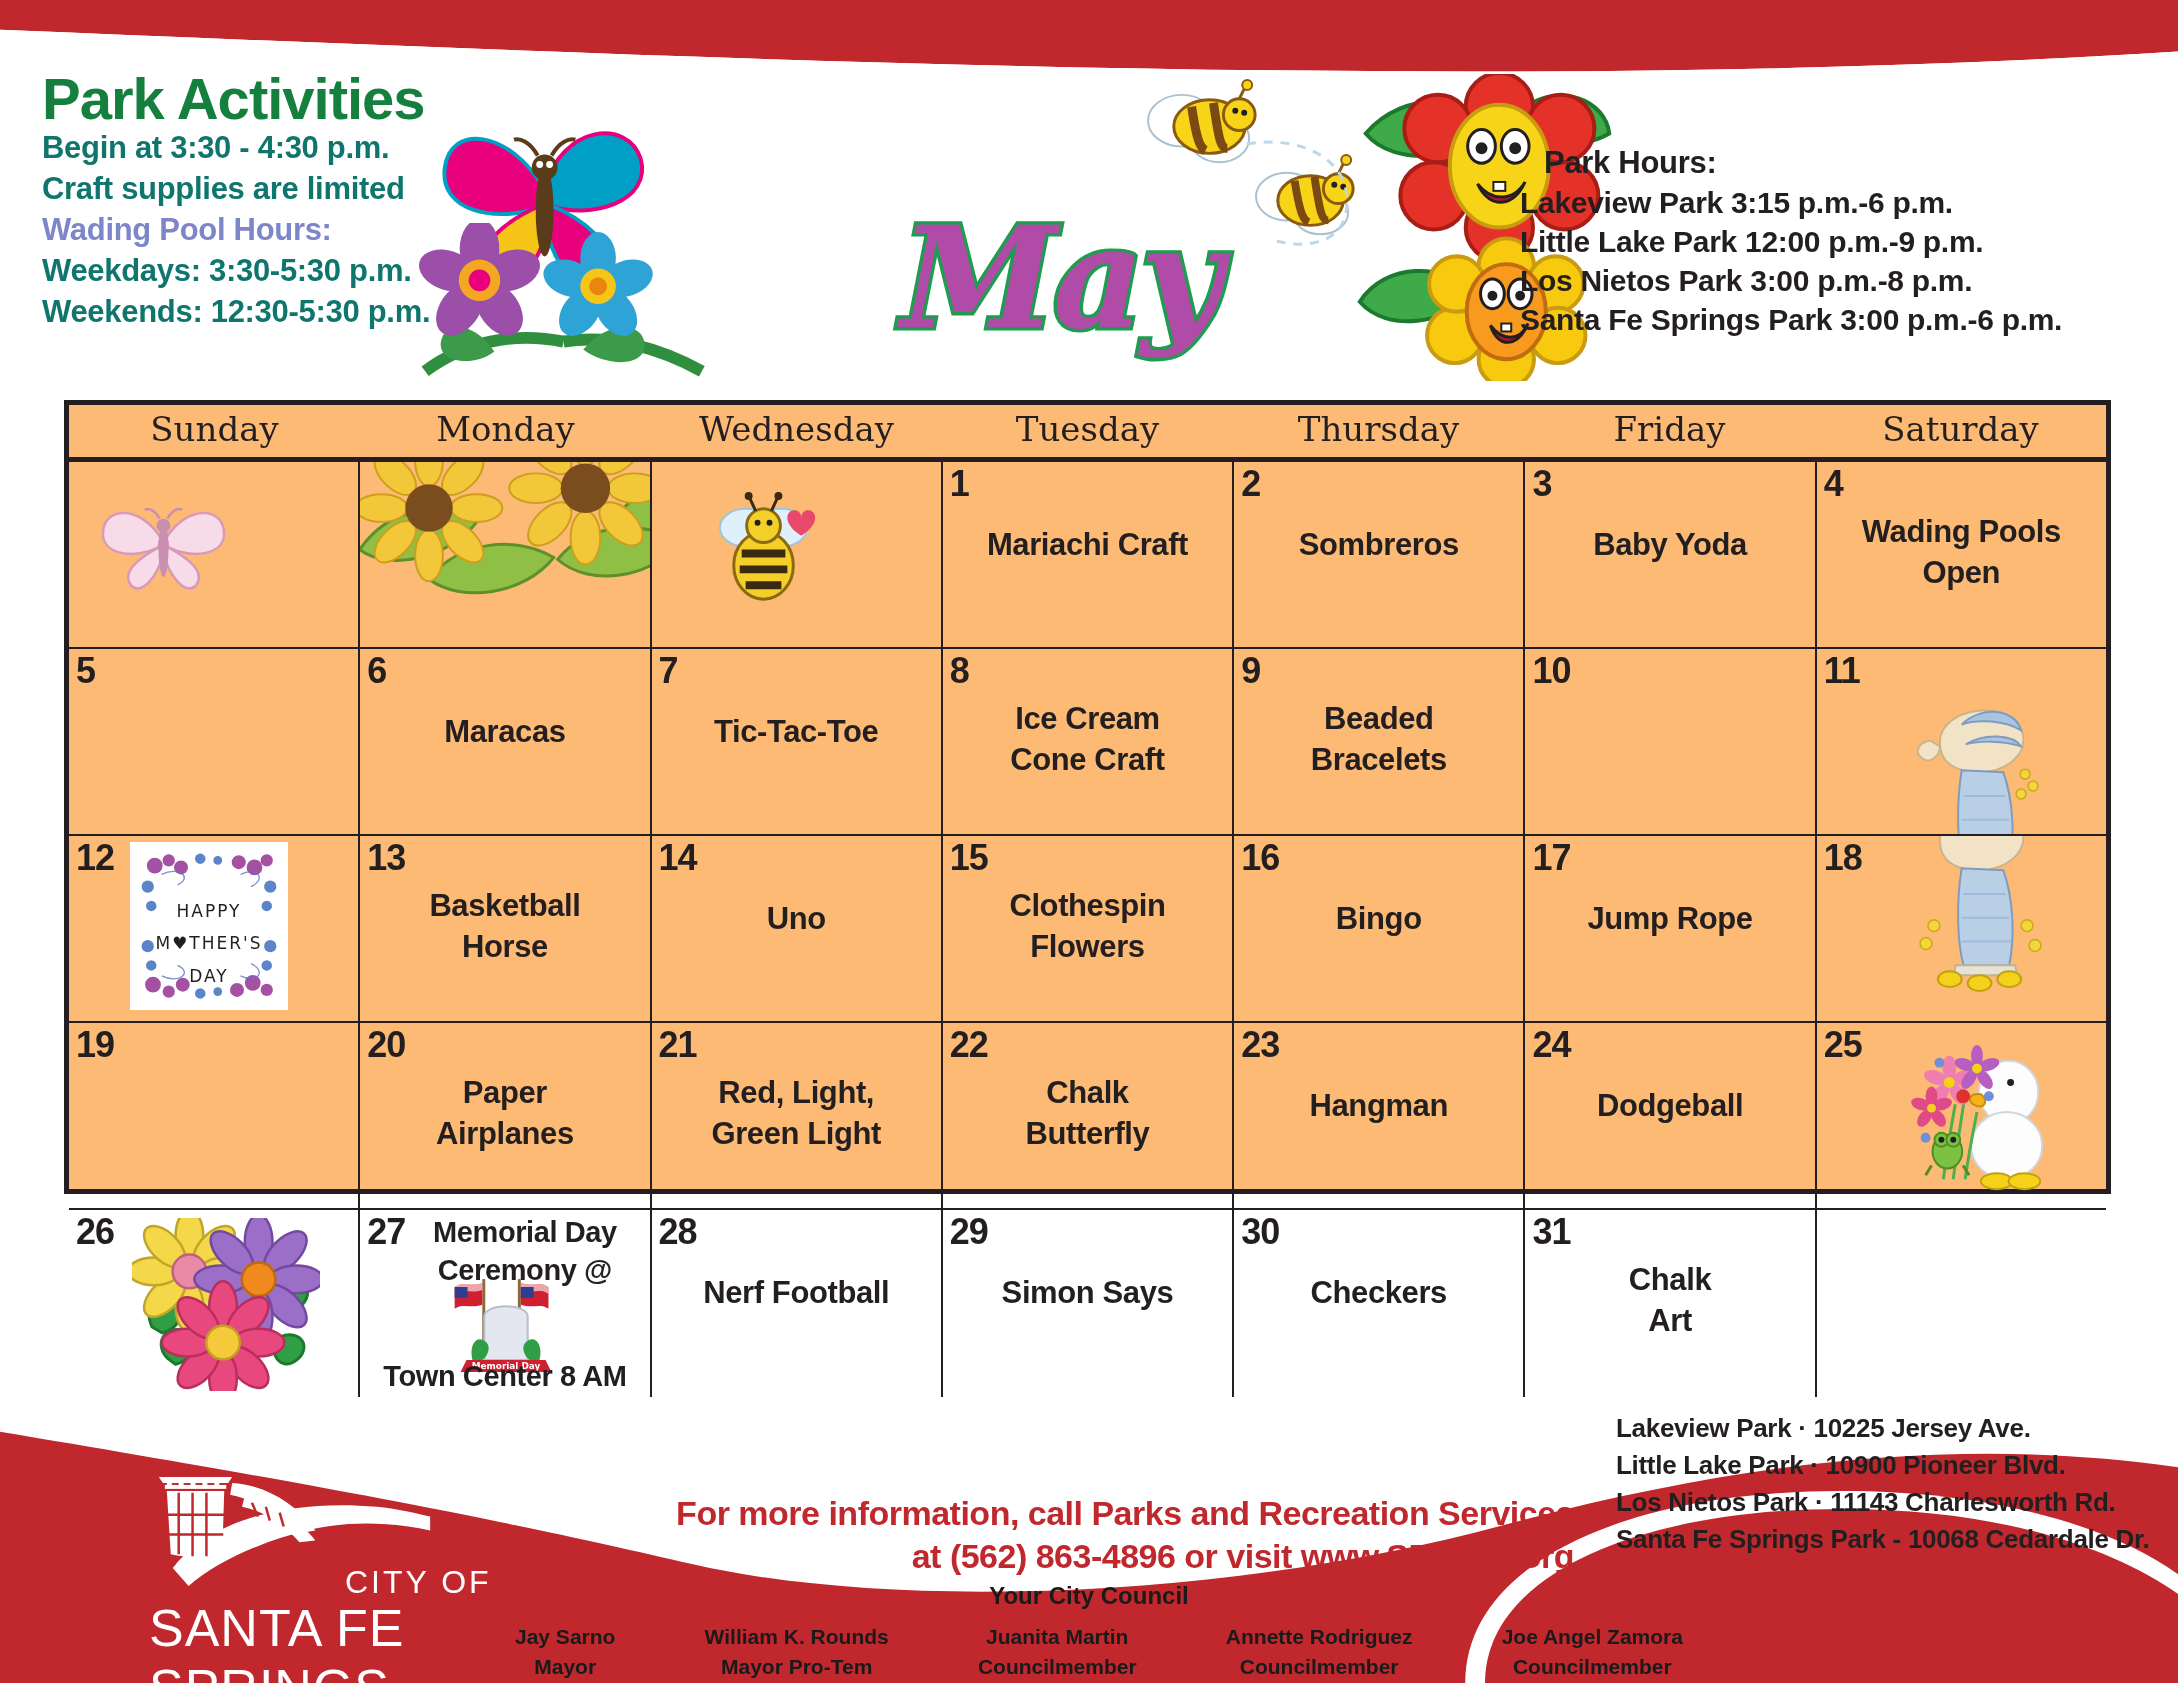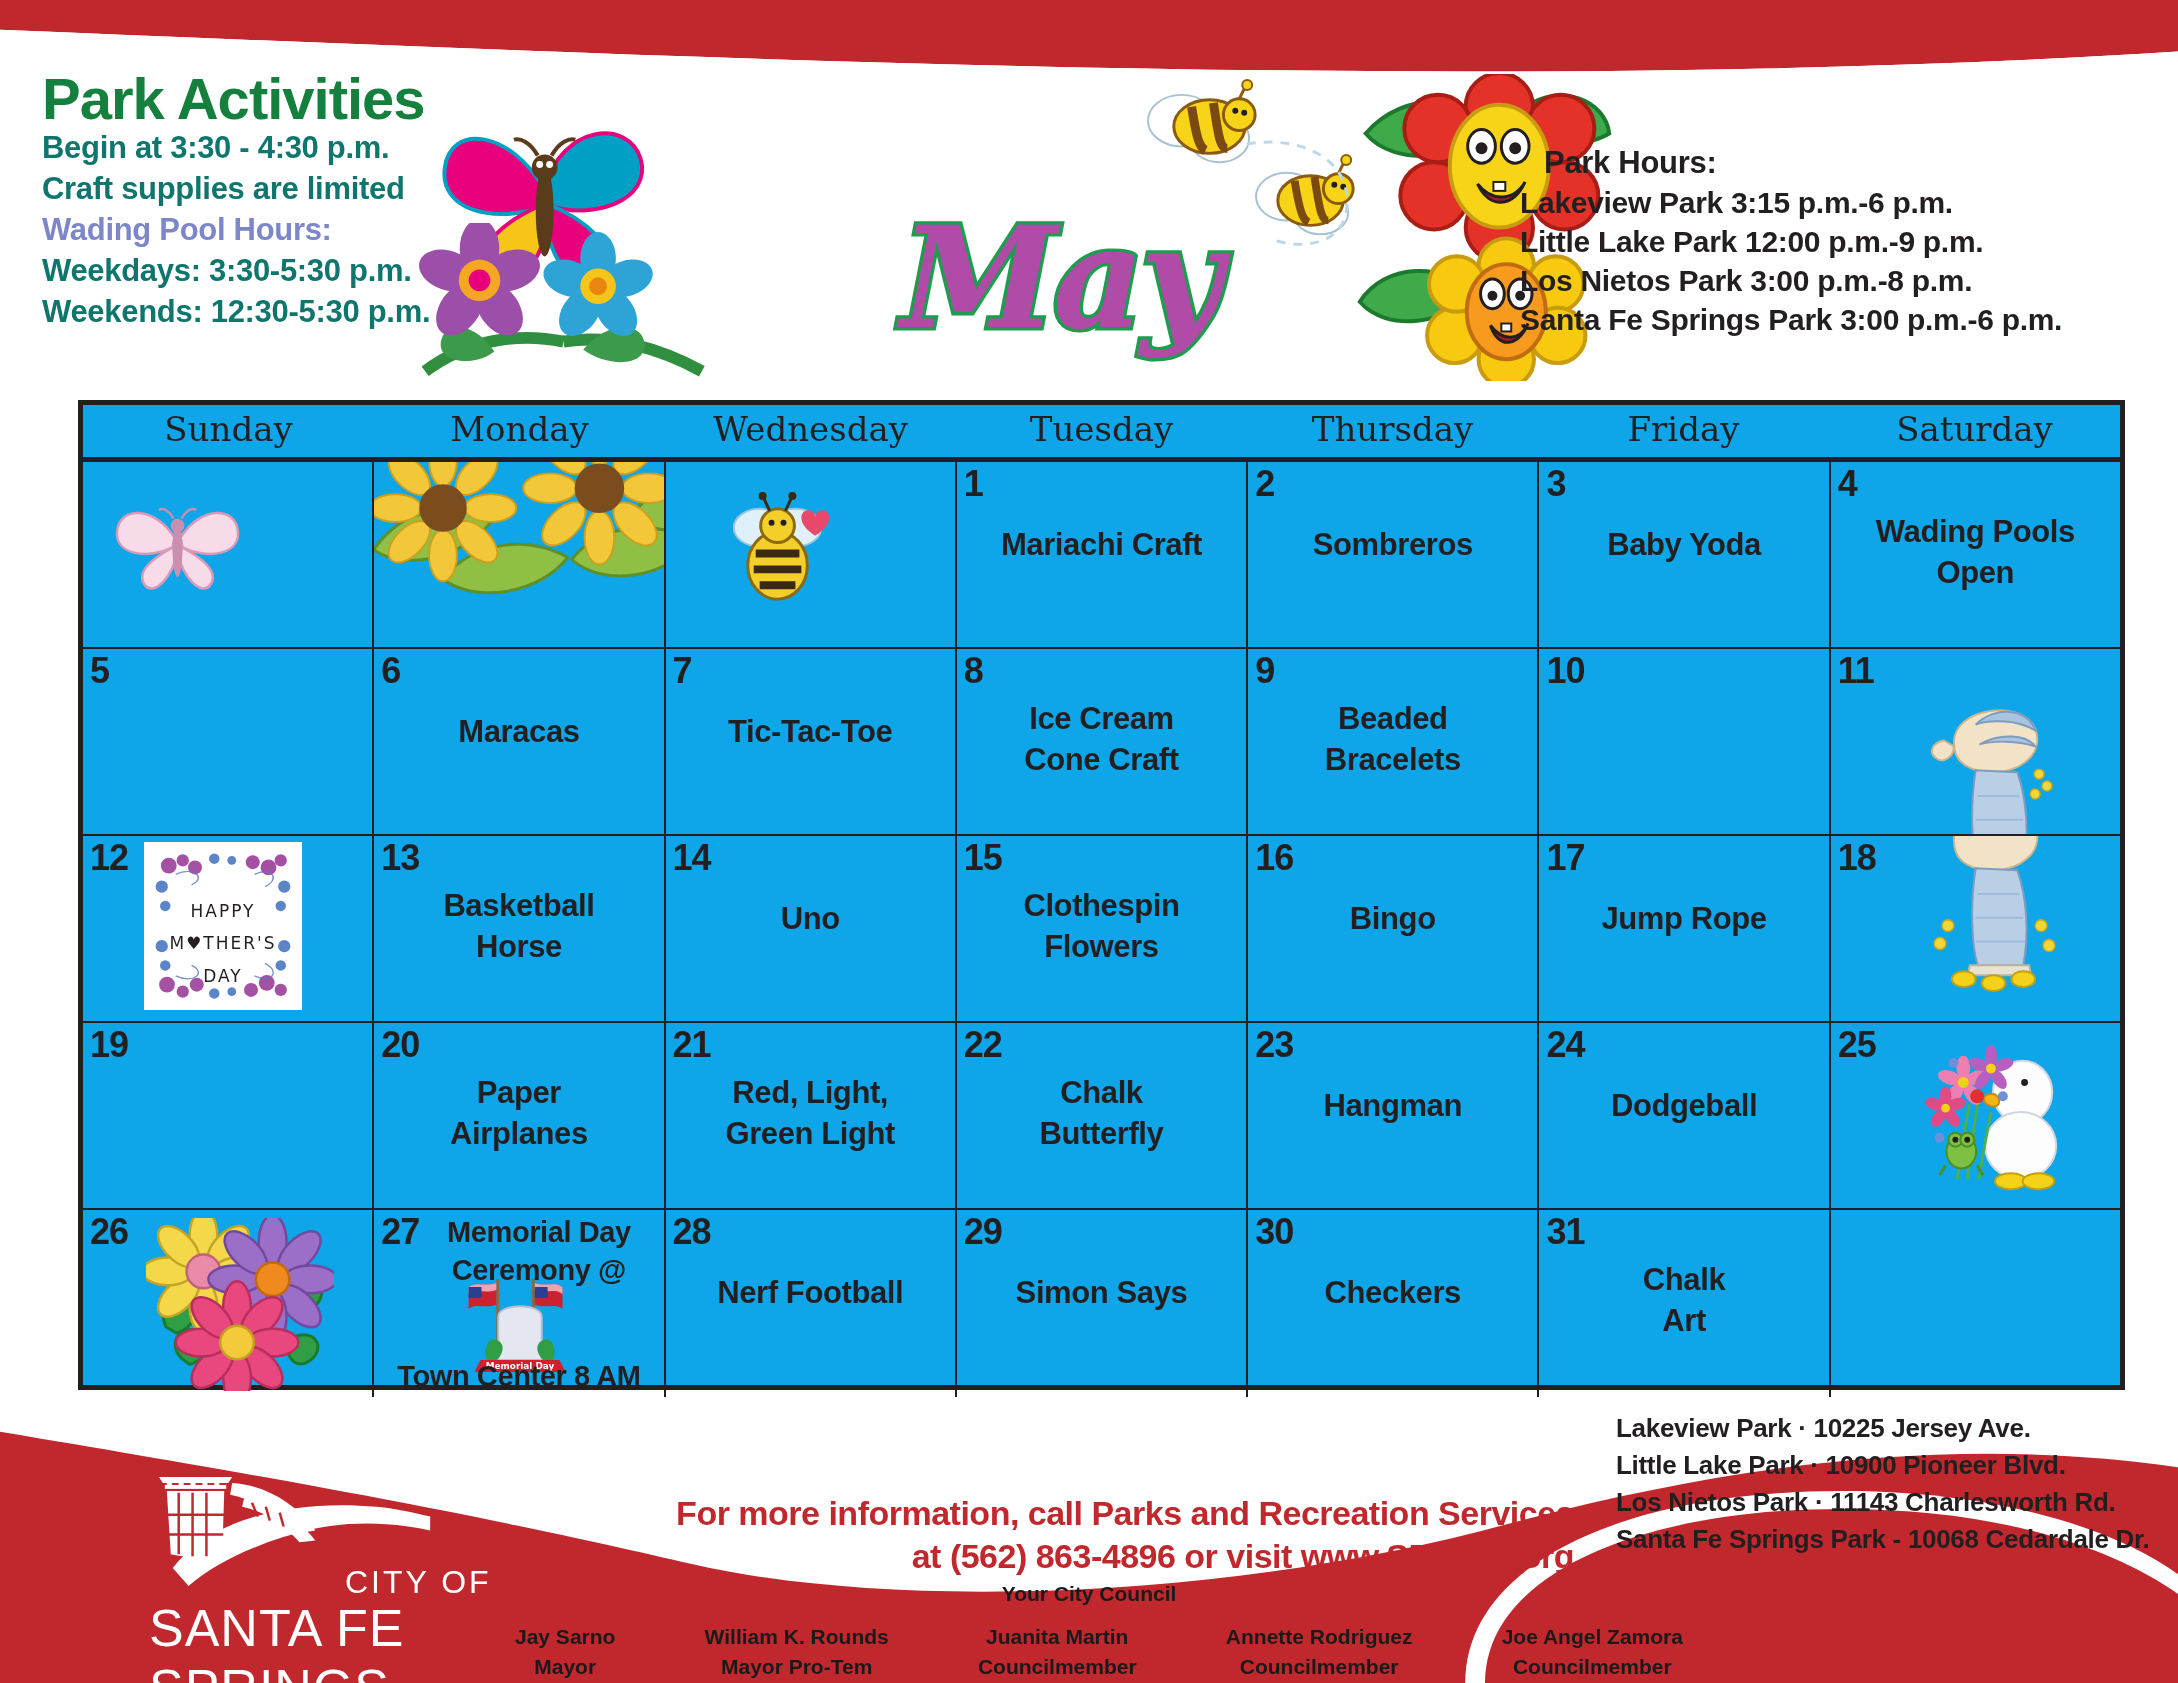--- a/index.html
+++ b/index.html
@@ -46,24 +46,24 @@
   }
   .may-word-fill {
     position: absolute; left: 347px; top: 111px;
     font-size: 141px; font-weight: bold; font-style: italic;
     color: #b04ba8; letter-spacing: -4px;
     font-family: "DejaVu Serif", serif;
   }
 
   
   .calendar {
-    position: absolute; left: 78px; top: 400px;
-    width: 2047px; height: 990px;
+    position: absolute; left: 64px; top: 400px;
+    width: 2047px; height: 794px;
     border: 5px solid #231f20;
-    background: #0ea5e9;
+    background: #fdba74;
   }
   .dow-row {
     display: flex; height: 57px;
     border-bottom: 5px solid #231f20;
   }
   .dow {
     flex: 1 1 0; text-align: center;
     font-size: 34px; color: #231f20;
     font-family: "DejaVu Serif", serif;
     display: flex; align-items: center; justify-content: center;
@@ -119,21 +119,21 @@
     position: absolute; left: 196px; top: 95px;
     font-size: 32px; color: #fff; letter-spacing: 3px;
   }
   .logo-text-2 {
     position: absolute; left: 0px; top: 129px;
     font-size: 52px; color: #fff; letter-spacing: 1px;
   }
   .council-title {
     position: absolute; left: 0; right: 0; top: 1582px;
     text-align: center; width: 2178px;
-    font-size: 21px; font-weight: bold; color: #1a1a1a;
+    font-size: 24px; font-weight: bold; color: #1a1a1a;
   }
   .council-row {
     position: absolute; left: 515px; top: 1622px; width: 1168px;
     display: flex; justify-content: space-between;
   }
   .council-member { text-align: center; font-size: 21px; font-weight: bold; color: #1a1a1a; line-height: 1.45; }
   .council-member .role { font-weight: bold; }
 </style>
 </head>
 <body>

